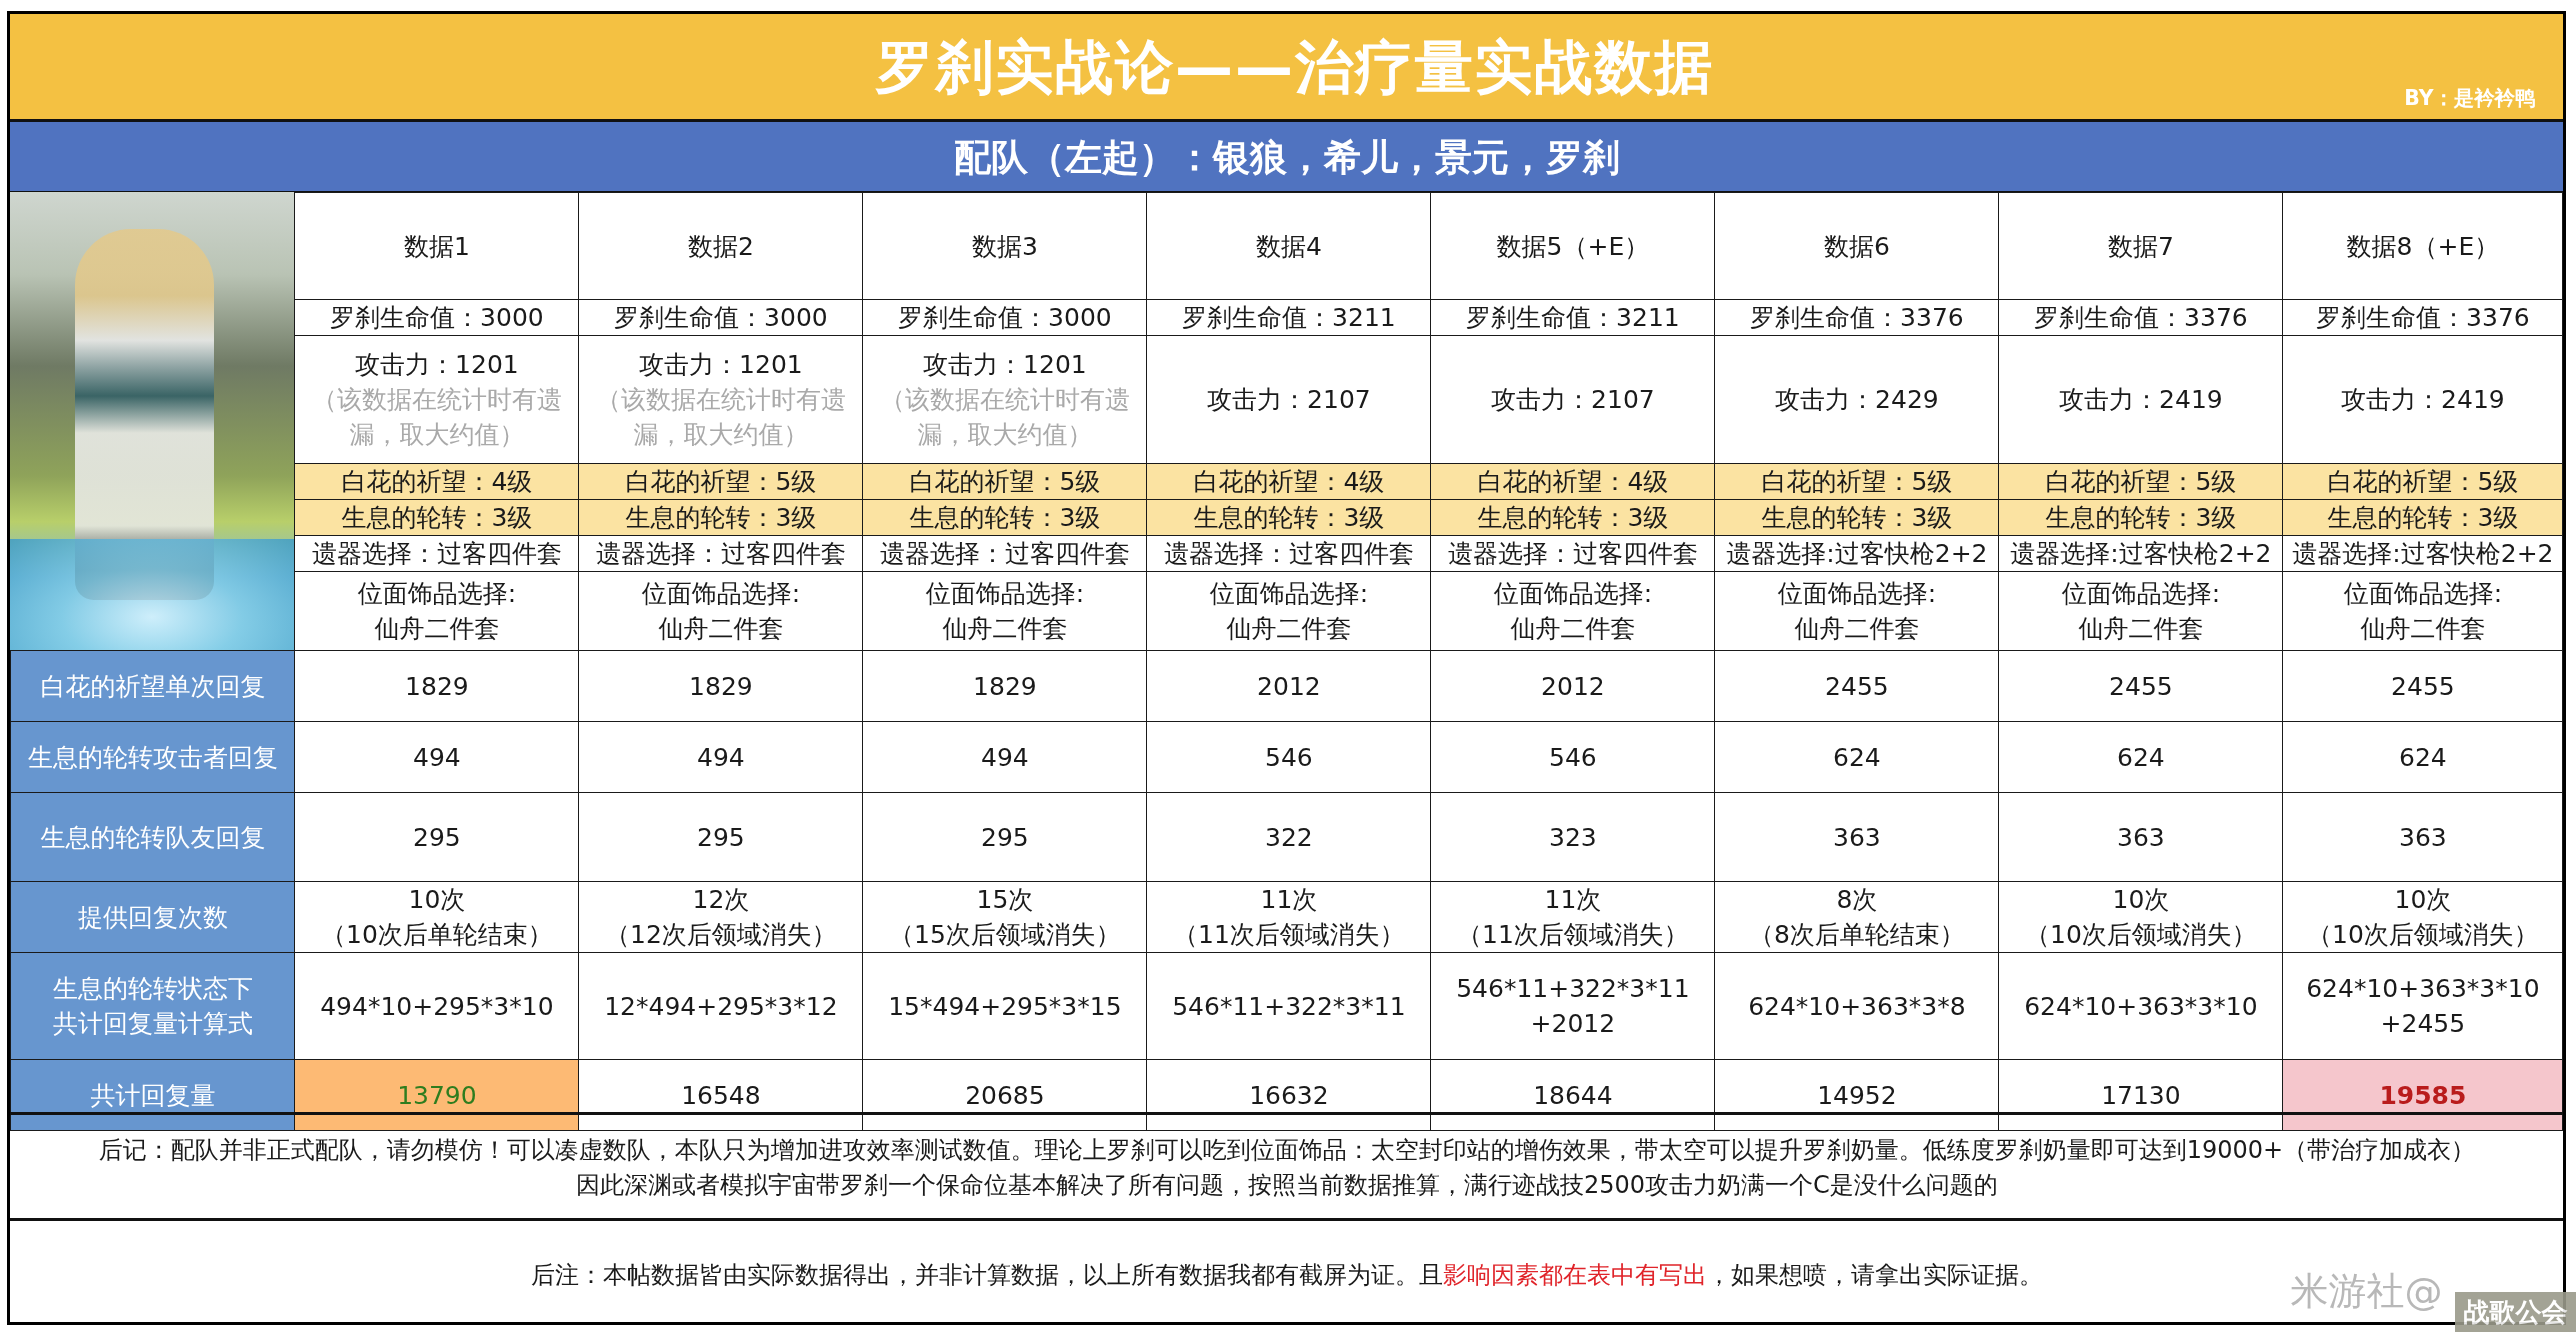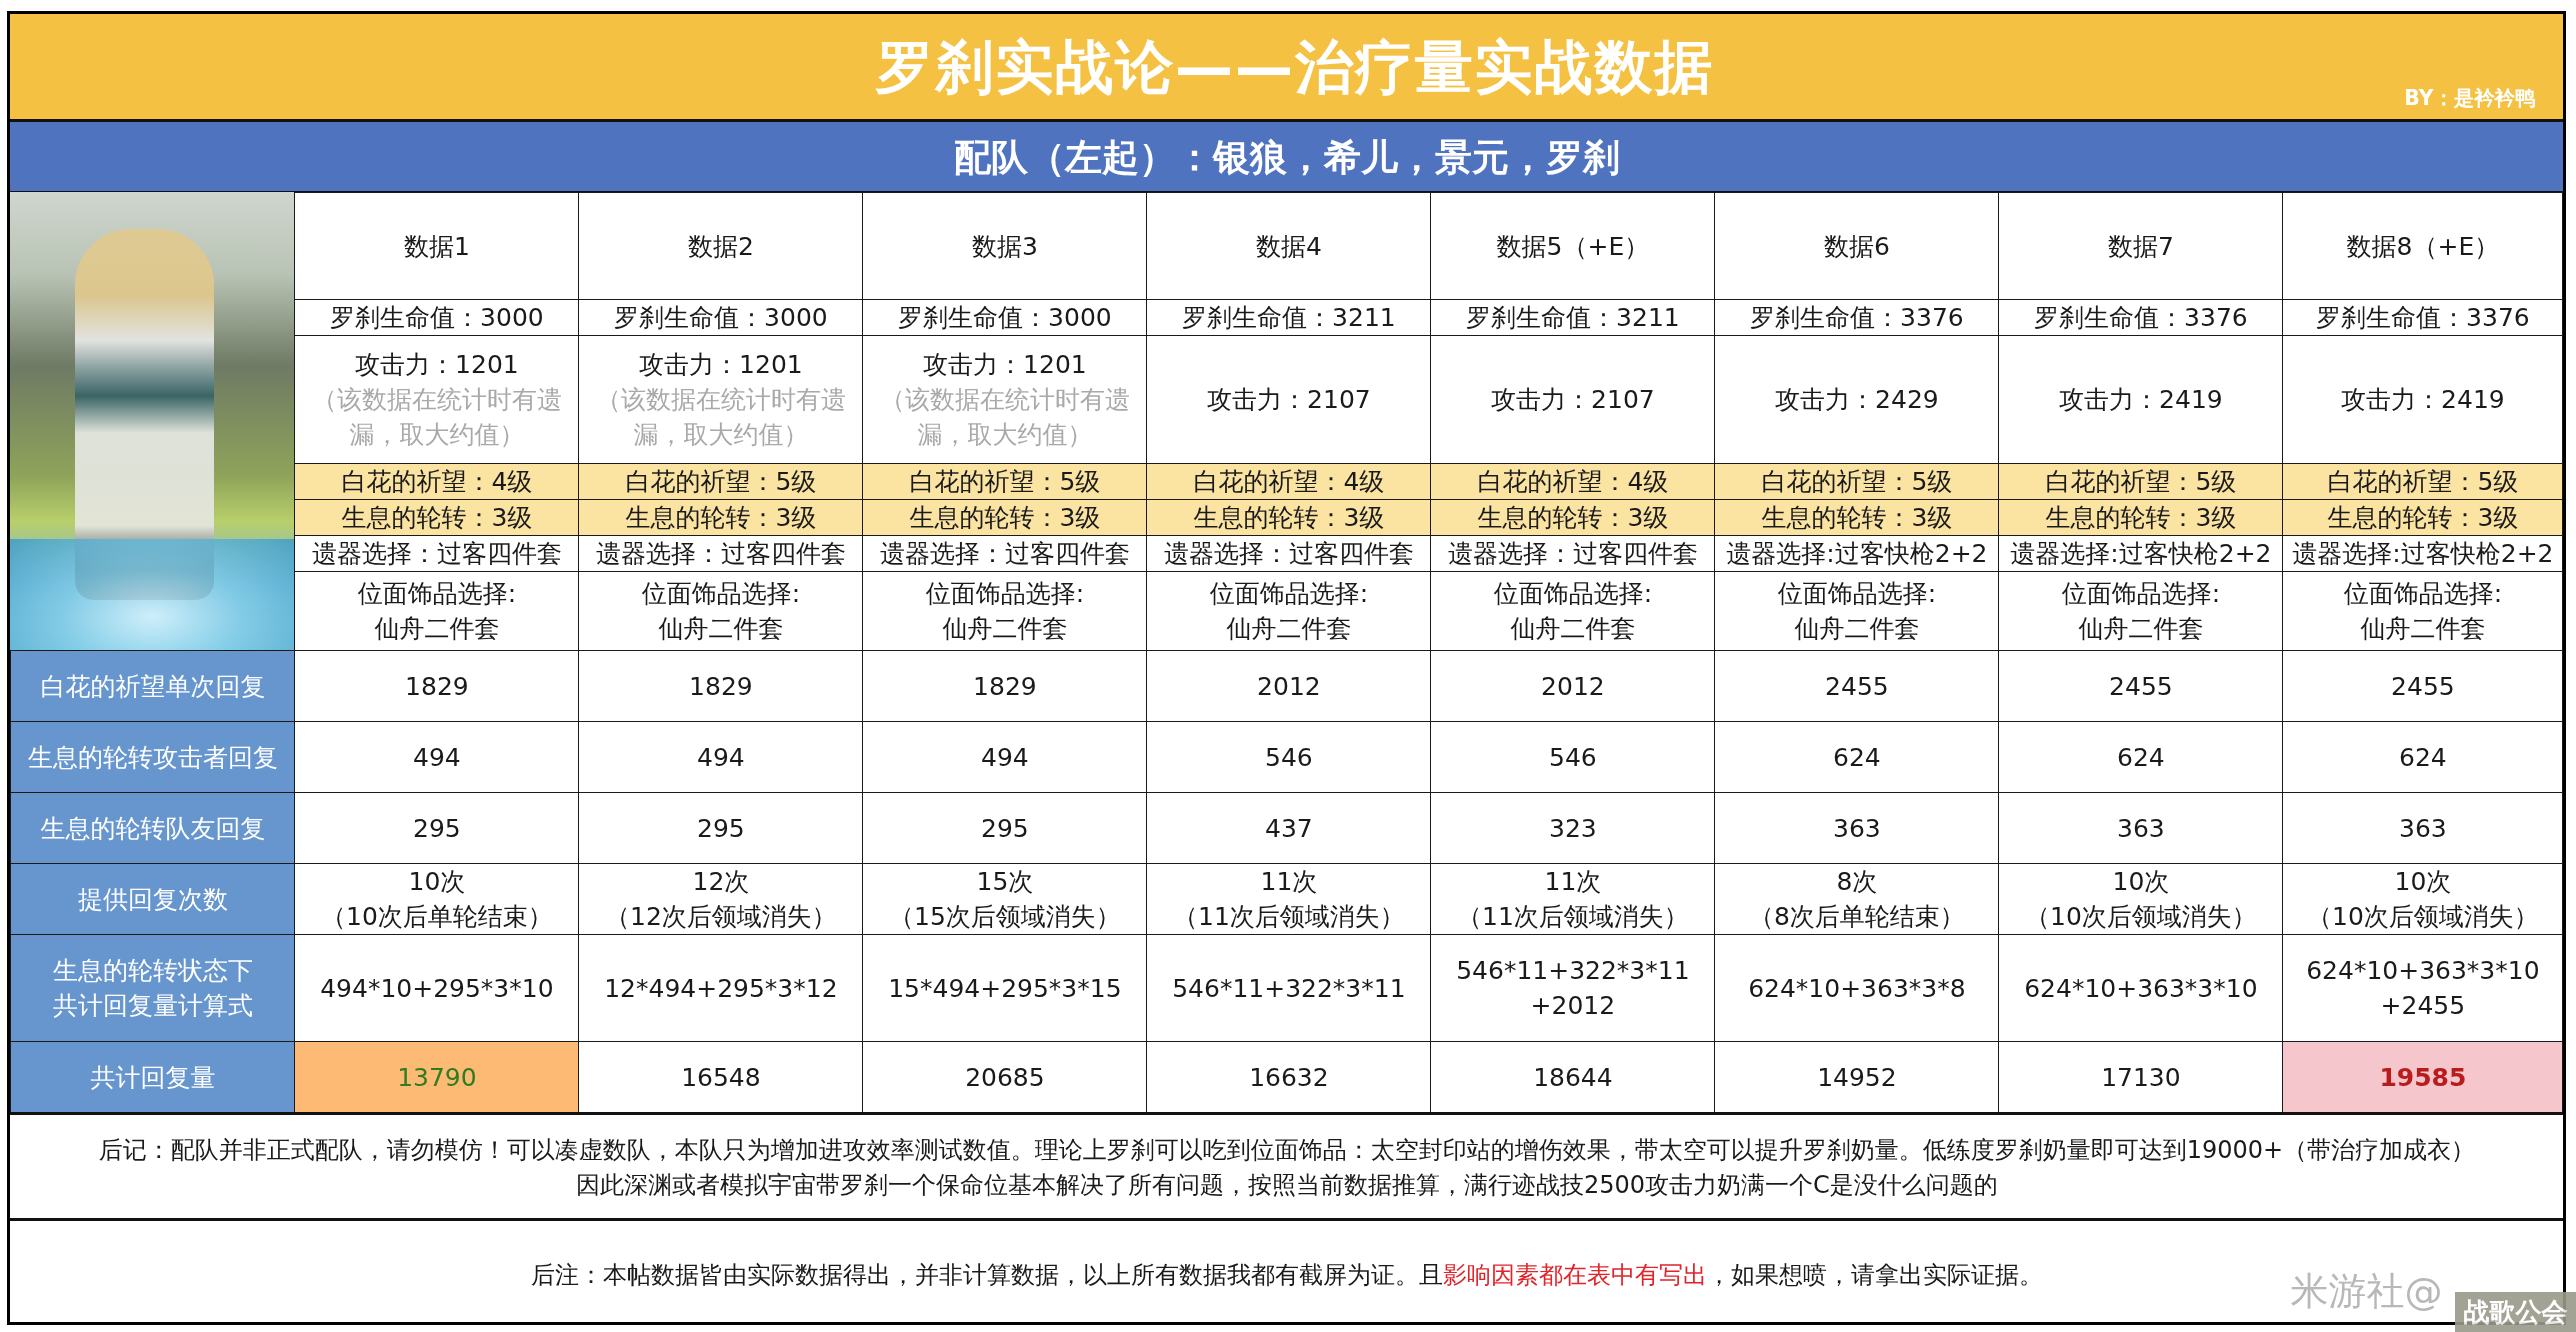--- a/index.html
+++ b/index.html
@@ -159,26 +159,26 @@
       <td class="rowhead">生息的轮转攻击者回复</td>
       <td>494</td>
       <td>494</td>
       <td>494</td>
       <td>546</td>
       <td>546</td>
       <td>624</td>
       <td>624</td>
       <td>624</td>
     </tr>
-    <tr style="height:71px">
+    <tr style="height:89px">
       <td class="rowhead">生息的轮转队友回复</td>
       <td>295</td>
       <td>295</td>
       <td>295</td>
-      <td>437</td>
+      <td>322</td>
       <td>323</td>
       <td>363</td>
       <td>363</td>
       <td>363</td>
     </tr>
     <tr style="height:71px">
       <td class="rowhead">提供回复次数</td>
       <td><span>10次</span><br><span>（10次后单轮结束）</span></td>
       <td><span>12次</span><br><span>（12次后领域消失）</span></td>
       <td><span>15次</span><br><span>（15次后领域消失）</span></td>

